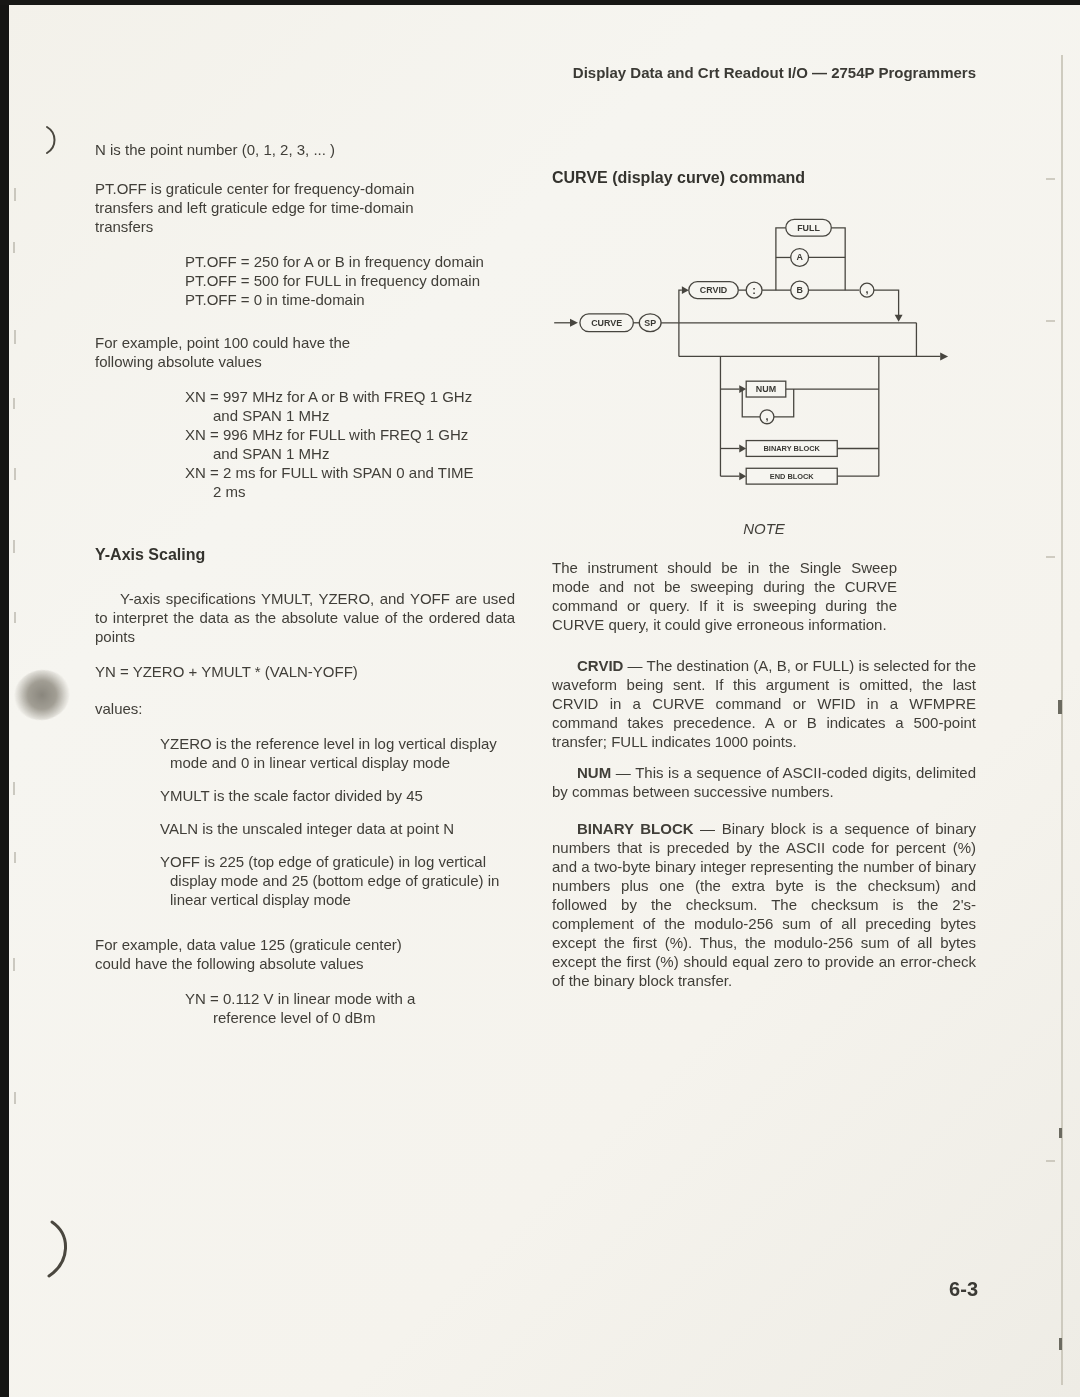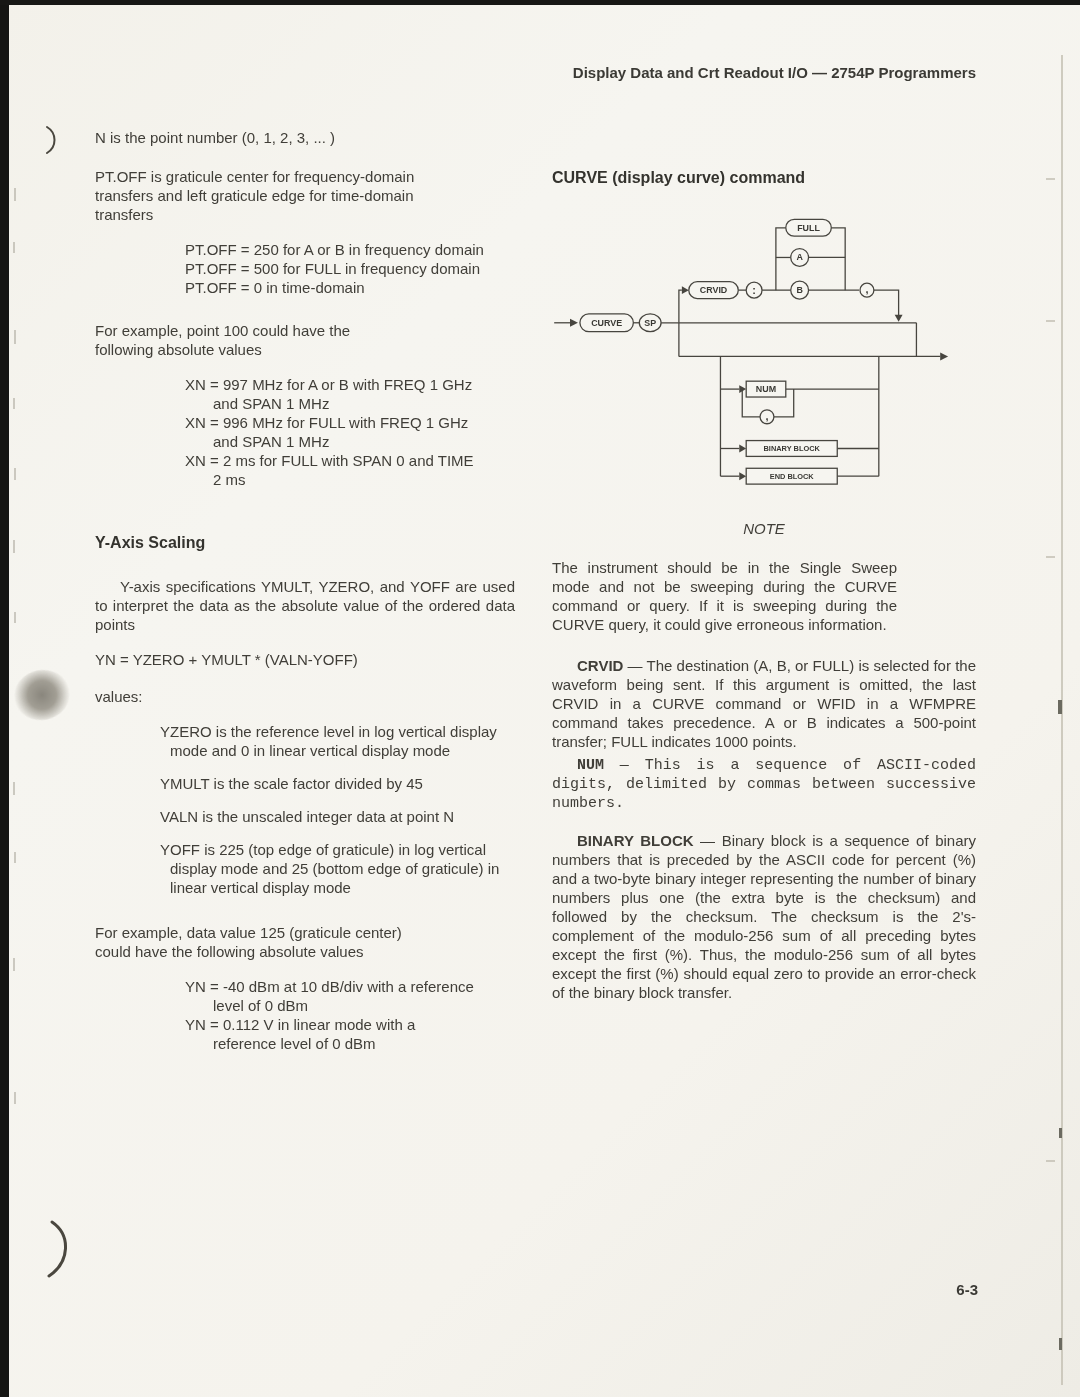--- a/index.html
+++ b/index.html
@@ -2,33 +2,33 @@
 <html><head>
 <meta charset="utf-8">
 <style>
   html,body{margin:0;padding:0;}
   body{width:1080px;height:1397px;background:#e9e7e1;}
   .page{position:relative;width:1080px;height:1397px;overflow:hidden;
     background:linear-gradient(135deg,#f3f1ea 0%,#f6f5f0 30%,#f5f3ed 70%,#eeece5 100%);
     font-family:"Liberation Sans","DejaVu Sans",sans-serif;font-size:15px;line-height:19px;color:#403e38;}
   .page p{margin:0;}
   .header{position:absolute;top:63px;right:104px;font-weight:bold;font-size:15px;color:#3b3a35;}
-  .col-left{position:absolute;left:95px;top:128px;width:420px;}
+  .col-left{position:absolute;left:95px;top:140px;width:420px;}
   .col-right{position:absolute;left:552px;top:132px;width:424px;}
   .h2{font-weight:bold;font-size:16px;line-height:20px;color:#34332e;}
   .just{text-align:justify;}
   .ind25{text-indent:25px;}
   .ml16{margin-left:16px;} .ml45{margin-left:45px;} .ml65{margin-left:65px;} .ml90{margin-left:90px;} .ml40{margin-left:40px;}
   .w262{width:262px;} .w285{width:285px;} .w300{width:300px;} .w310{width:310px;} .w330{width:330px;} .w345{width:345px;} .w265{width:265px;}
   .hang48{padding-left:48px;text-indent:-48px;}
   .hang28{padding-left:28px;text-indent:-28px;}
   .hang10{padding-left:10px;text-indent:-10px;}
   .center{text-align:center;}
   .term{font-weight:bold;}
-  .pageno{position:absolute;right:102px;top:1280px;font-weight:bold;font-size:15px;color:#3b3a35;}
+  .pageno{position:absolute;right:102px;top:1280px;font-weight:bold;font-size:20px;color:#3b3a35;}
 
   
   .syntax-svg{display:block;margin-top:18px;}
   .syntax-svg path{stroke:#47453f;stroke-width:1.3;fill:none;}
   .syntax-svg rect,.syntax-svg circle,.syntax-svg ellipse{stroke:#47453f;stroke-width:1.3;fill:#f6f5f0;}
   .syntax-svg polygon{fill:#47453f;stroke:none;}
   .syntax-svg text{font-family:"Liberation Sans",sans-serif;font-size:9px;font-weight:bold;fill:#3a3934;text-anchor:middle;}
   .syntax-svg text.small{font-size:7.5px;}
   .syntax-svg text.punct{font-size:11px;}
 
@@ -111,21 +111,20 @@
     <div class="ml65" style="margin-top:16px;">
       <p class="hang10 w330" style="margin-top:14px;">YZERO is the reference level in log vertical display mode and 0 in linear vertical display mode</p>
       <p class="hang10 w330" style="margin-top:14px;">YMULT is the scale factor divided by 45</p>
       <p class="hang10 w330" style="margin-top:14px;">VALN is the unscaled integer data at point N</p>
       <p class="hang10 w330" style="margin-top:14px;">YOFF is 225 (top edge of graticule) in log vertical display mode and 25 (bottom edge of graticule) in linear vertical display mode</p>
     </div>
 
     <p class="ml65 w310" style="margin-top:26px;">For example, data value 125 (graticule center) could have the following absolute values</p>
 
     <div class="ml90" style="margin-top:16px;">
-      <p class="hang28 w265">YN = -40 dBm at 10 dB/div with a reference level of 0 dBm</p>
       <p class="hang28 w265">YN = 0.112 V in linear mode with a reference level of 0 dBm</p>
     </div>
   </div>
 
   <div class="col-right">
 
     <p class="h2" style="margin-top:36px;">CURVE (display curve) command</p>
 
     <svg class="syntax-svg" viewBox="0 0 430 292" width="426" height="289">
       <g>
@@ -189,21 +188,21 @@
         <text x="242" y="276" class="small">END BLOCK</text>
       </g>
     </svg>
 
     <p class="center" style="margin-top:24px;font-style:italic;">NOTE</p>
 
     <p class="ml40 w345 just" style="margin-top:20px;">The instrument should be in the Single Sweep mode and not be sweeping during the CURVE command or query. If it is sweeping during the CURVE query, it could give erroneous information.</p>
 
     <p class="just ind25" style="margin-top:22px;"><b class="term">CRVID</b><span> — The destination (A, B, or FULL) is selected for the waveform being sent. If this argument is omitted, the last CRVID in a CURVE command or WFID in a WFMPRE command takes precedence. A or B indicates a 500-point transfer; FULL indicates 1000 points.</span></p>
 
-    <p class="just ind25" style="margin-top:5px;font-family:Liberation Mono, monospace;"><b class="term">NUM</b><span> — This is a sequence of ASCII-coded digits, delimited by commas between successive numbers.</span></p>
+    <p class="just ind25" style="margin-top:12px;"><b class="term">NUM</b><span> — This is a sequence of ASCII-coded digits, delimited by commas between successive numbers.</span></p>
 
     <p class="just ind25" style="margin-top:18px;"><b class="term">BINARY BLOCK</b><span> — Binary block is a sequence of binary numbers that is preceded by the ASCII code for percent (%) and a two-byte binary integer representing the number of binary numbers plus one (the extra byte is the checksum) and followed by the checksum. The checksum is the 2's-complement of the modulo-256 sum of all preceding bytes except the first (%). Thus, the modulo-256 sum of all bytes except the first (%) should equal zero to provide an error-check of the binary block transfer.</span></p>
 
   </div>
 
   <div class="pageno">6-3</div>
 
 </div>
 
 </body></html>

